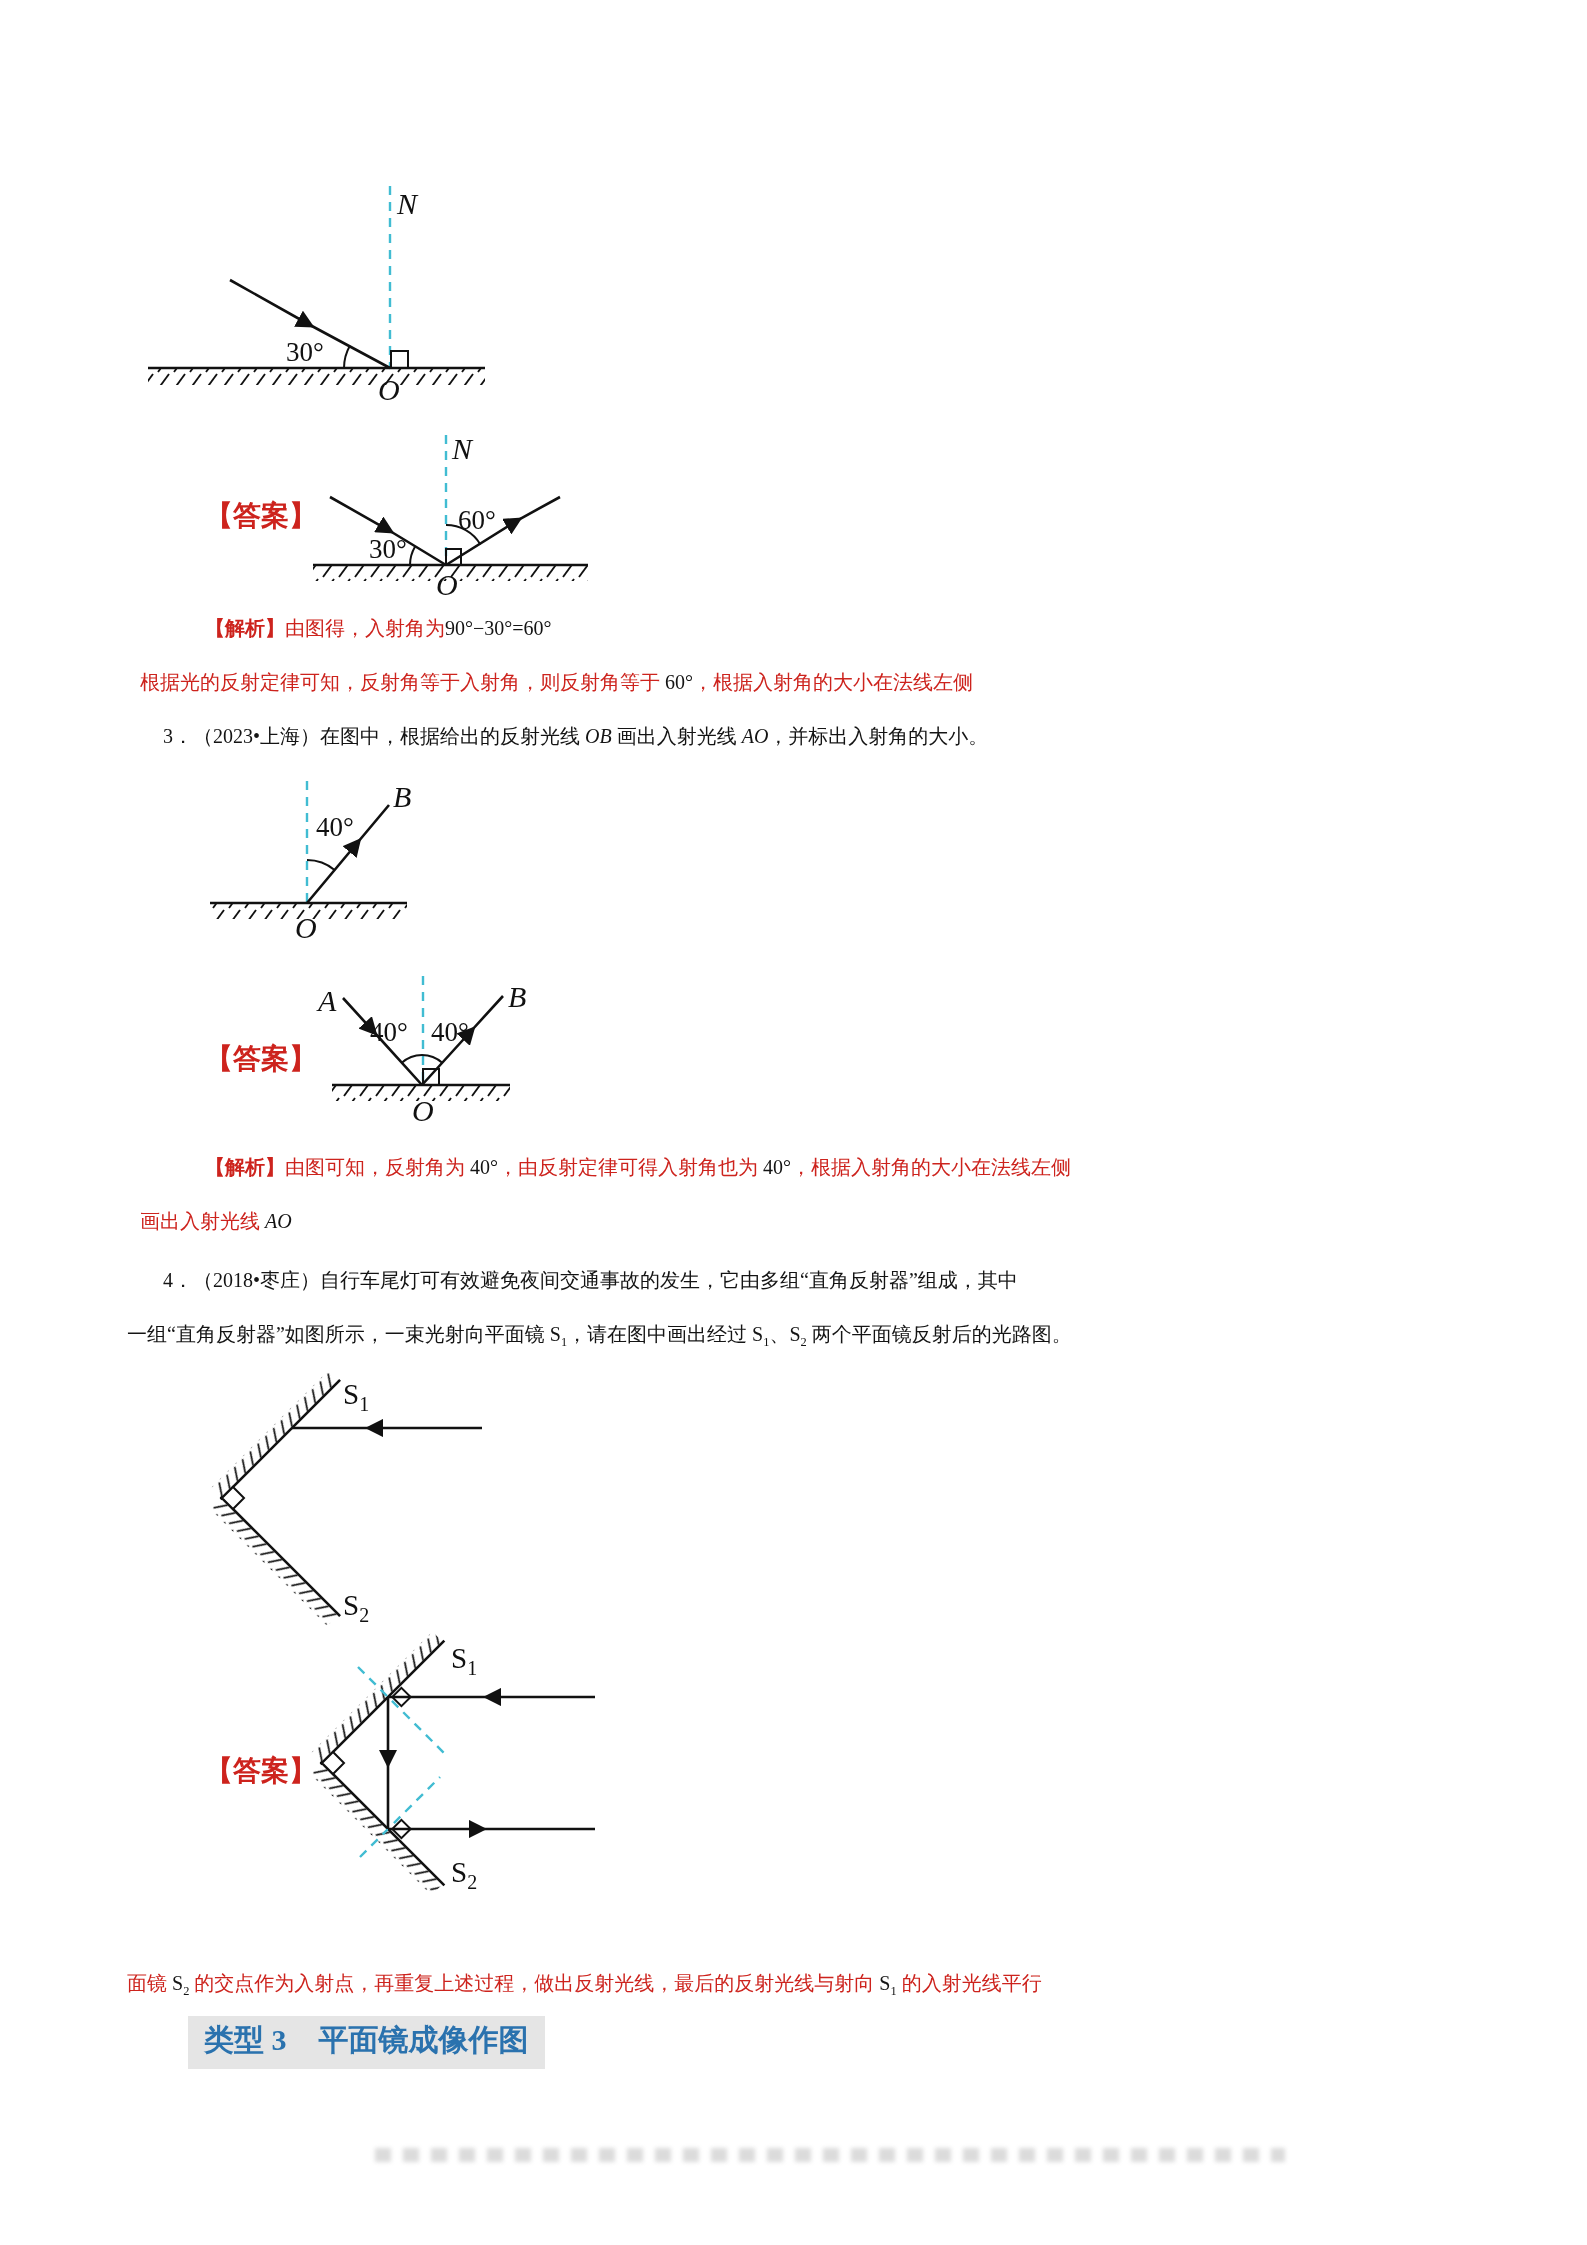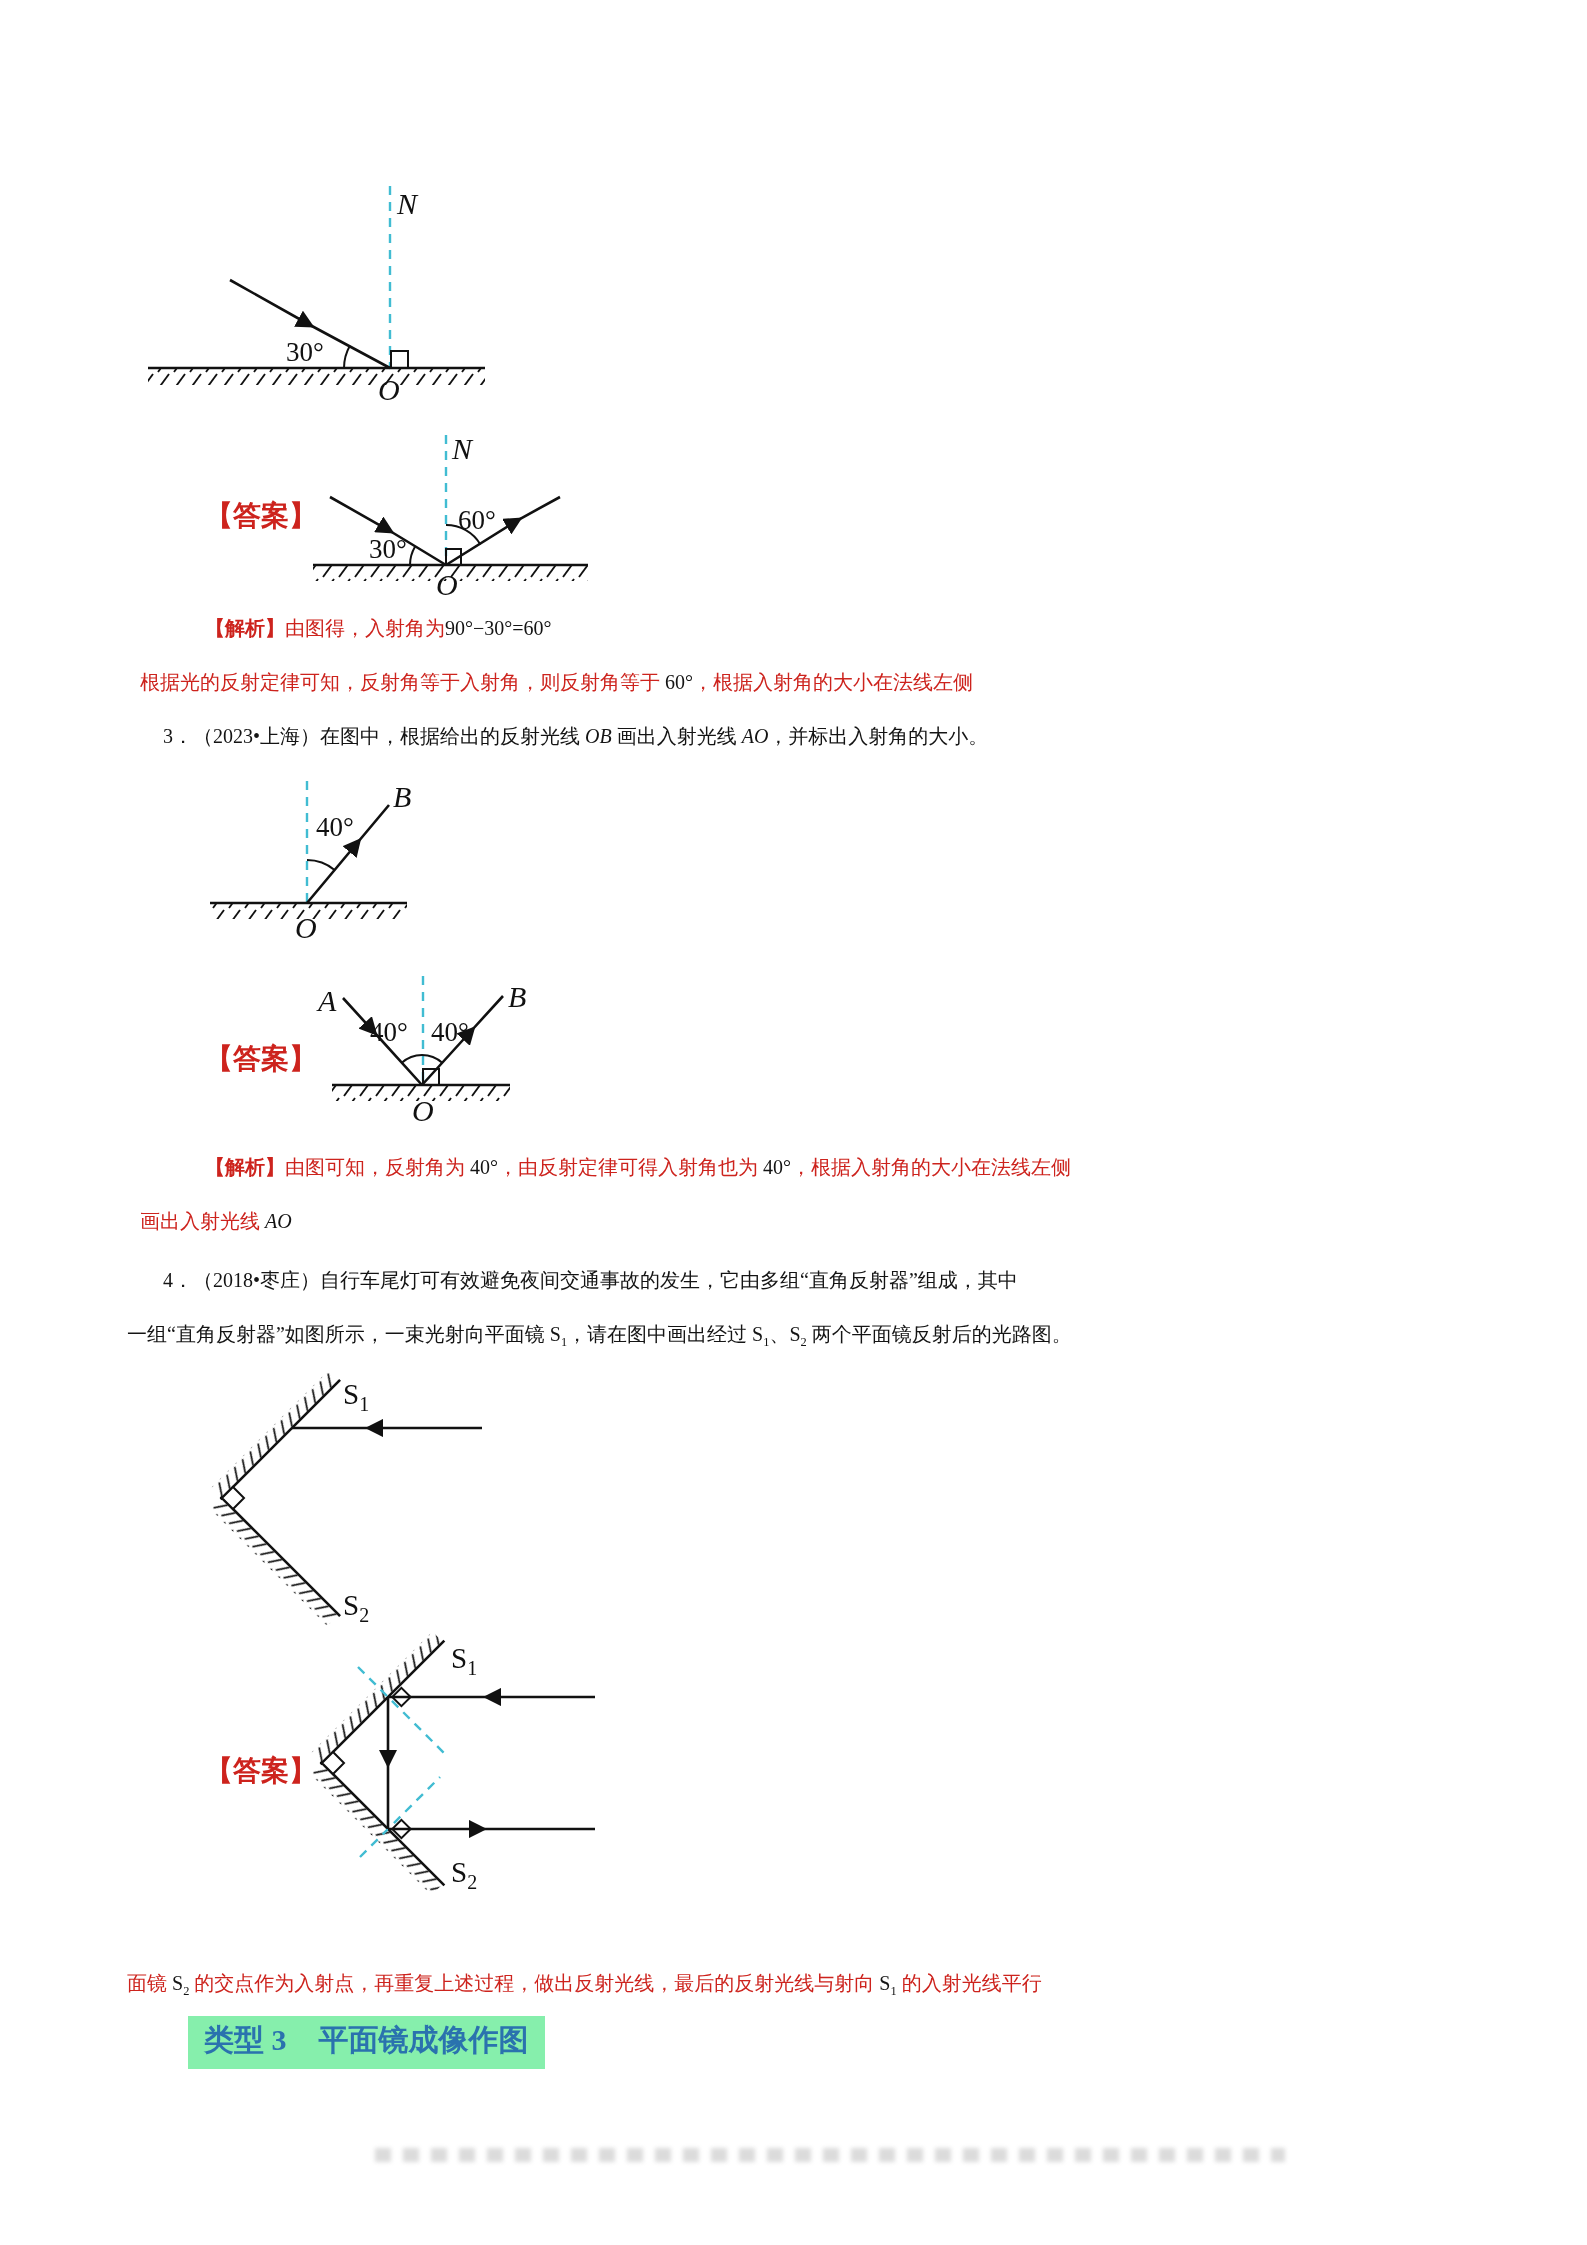--- a/index.html
+++ b/index.html
@@ -14,21 +14,21 @@
   .anstag{position:absolute;font-size:28px;font-weight:bold;color:#cd231d;white-space:nowrap;}
   svg.d{position:absolute;overflow:visible;}
   .ray{stroke:#111;stroke-width:2.6;fill:none;}
   .nrm{stroke:#41bcd2;stroke-width:2.4;stroke-dasharray:9 7;fill:none;}
   .thin{stroke:#111;stroke-width:2;fill:none;}
   .sq{stroke:#111;stroke-width:2;fill:none;}
   text.dl{font:italic 30px "Liberation Serif",serif;fill:#111;}
   text.ang{font:27px "Liberation Serif",serif;fill:#111;}
   text.sl{font:29px "Liberation Serif",serif;fill:#111;}
   tspan.sub{font-size:20px;}
-  .heading{position:absolute;left:188px;top:2016px;background:#86efac;color:#2a72ae;
+  .heading{position:absolute;left:188px;top:2016px;background:#e5e5e5;color:#2a72ae;
            font-weight:bold;font-size:30px;padding:4px 16px 8px 16px;white-space:nowrap;}
   .heading .gap{margin-left:32px;}
   .watermark{position:absolute;left:375px;top:2148px;width:910px;height:14px;opacity:.35;
              background:repeating-linear-gradient(90deg,#9a9a9a 0 16px,transparent 16px 28px);
              filter:blur(2px);}
 </style>
 </head>
 <body>
 
 <div class="page">

